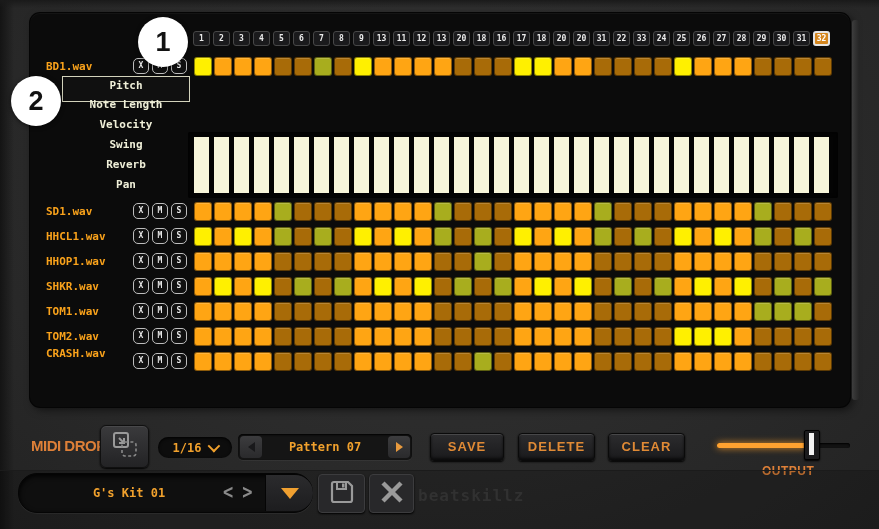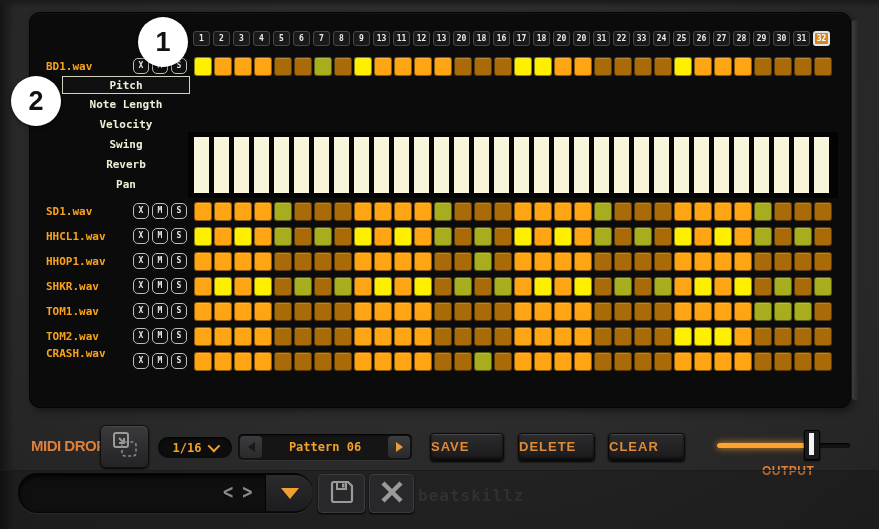--- a/index.html
+++ b/index.html
@@ -31,21 +31,21 @@
   .track-label{position:absolute;left:46px;color:#f9a21b;font-size:11px;font-weight:bold;
     letter-spacing:0px;white-space:nowrap;}
   .xms-btn{position:absolute;width:16px;height:16px;box-sizing:border-box;
     background:#101010;border:1px solid #bdbdbd;border-radius:5px;
     color:#e8e8e8;font-size:8px;font-weight:bold;line-height:14px;text-align:center;cursor:pointer;}
   .cell{position:absolute;width:18px;height:19px;border-radius:3px;box-sizing:border-box;
     border:1px solid rgba(0,0,0,.45);
     box-shadow:inset 0 1px 0 rgba(255,255,255,.18);cursor:pointer;}
 
   
-  .menu-item{position:absolute;left:62px;width:128px;height:18px;box-sizing:border-box;
+  .menu-item{position:absolute;left:62px;width:128px;height:26px;box-sizing:border-box;
     color:#efefd8;font-size:11px;font-weight:bold;text-align:center;line-height:18px;cursor:pointer;}
   .menu-item.selected{border:1px solid #d3d3bc;background:rgba(18,18,18,.7);}
 
   
   .bars-panel{position:absolute;left:188px;top:132px;width:650px;height:66px;
     background:#040404;border-radius:2px;box-shadow:inset 0 0 4px #000;}
   .vbar{position:absolute;width:15px;background:#f7f5da;cursor:pointer;}
 
   
   .lbl-orange{color:#de8038;font-family:"Liberation Sans",sans-serif;font-weight:bold;}
@@ -72,21 +72,21 @@
     border-right:7px solid #19191b;}
   .tri-right{width:0;height:0;border-top:5px solid transparent;border-bottom:5px solid transparent;
     border-left:7px solid #e89a3e;}
   .pattern-name{flex:1;text-align:center;color:#f1a12d;font-size:12px;font-weight:bold;}
 
   .push-btn{position:absolute;top:433px;height:28px;box-sizing:border-box;
     background:linear-gradient(180deg,#2c2c2e,#1a1a1c);
     border:1px solid #0a0a0a;border-radius:4px;
     box-shadow:inset 0 1px 0 rgba(255,255,255,.14), inset 0 -2px 3px rgba(0,0,0,.6), 0 1px 2px #000;
     color:#e08a35;font-family:"Liberation Sans",sans-serif;font-weight:bold;font-size:13px;
-    letter-spacing:1px;line-height:26px;cursor:pointer;}
+    letter-spacing:1px;text-align:center;line-height:26px;cursor:pointer;}
 
   .out-track{position:absolute;left:717px;top:443px;width:133px;height:5px;background:#121212;
     border-radius:3px;box-shadow:inset 0 1px 2px #000;}
   .out-fill{position:absolute;left:0;top:0;height:5px;background:#ffa230;border-radius:3px;
     box-shadow:0 0 7px rgba(255,160,40,.9);}
   .out-handle{position:absolute;left:804px;top:430px;width:14px;height:28px;background:#1b1b1d;
     border:1px solid #000;border-radius:2px;box-shadow:0 1px 2px #000;cursor:pointer;}
   .out-handle::after{content:"";position:absolute;left:4px;top:2px;width:5px;height:22px;background:#f2f2f2;}
   .out-label{position:absolute;left:762px;top:464px;font-size:12px;letter-spacing:.5px;}
 
@@ -511,39 +511,40 @@
 
 <div class="rate-pill">
   <span class="txt">1/16</span>
   <span class="chev-down"></span>
 </div>
 
 <div class="pattern-box">
   <div class="pat-btn">
     <span class="tri-left"></span>
   </div>
-  <div class="pattern-name">Pattern 06</div>
+  <div class="pattern-name">Pattern 07</div>
   <div class="pat-btn">
     <span class="tri-right"></span>
   </div>
 </div>
 
 <div class="push-btn" style="left:430px;width:74px;">SAVE</div>
 <div class="push-btn" style="left:518px;width:77px;">DELETE</div>
 <div class="push-btn" style="left:608px;width:77px;">CLEAR</div>
 
 <div class="out-track">
   <div class="out-fill" id="out-fill" style="width: 90px;"></div>
 </div>
 <div class="out-handle"></div>
 <div class="out-label lbl-orange">OUTPUT</div>
 
 <div class="bottom-strip"></div>
 
 <div class="preset-pill">
+  <div class="preset-name">G's Kit 01</div>
   <div class="preset-chevs">&lt;&gt;</div>
   <div class="preset-drop">
     <span class="tri-down"></span>
   </div>
 </div>
 
 <div class="sq-btn" style="left:318px;">
   <span>
     <svg width="28" height="28" viewBox="0 0 28 28">
       <path d="M4 6 a2 2 0 0 1 2-2 H20 L24 8 V22 a2 2 0 0 1-2 2 H6 a2 2 0 0 1-2-2 Z" fill="none" stroke="#9a9a9a" stroke-width="2.2"></path>

